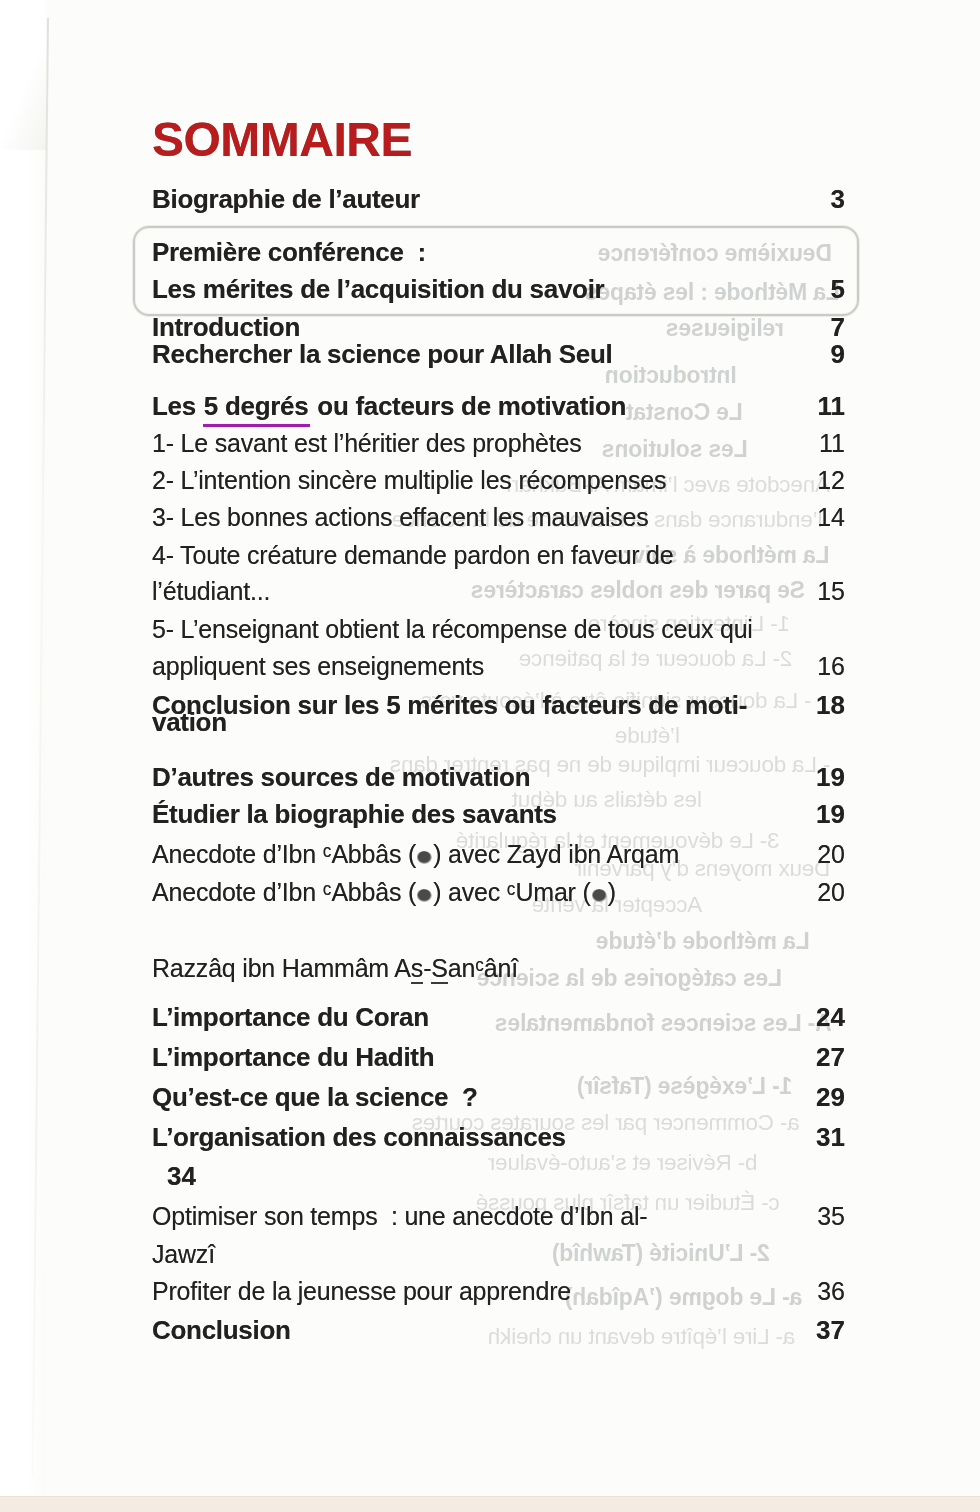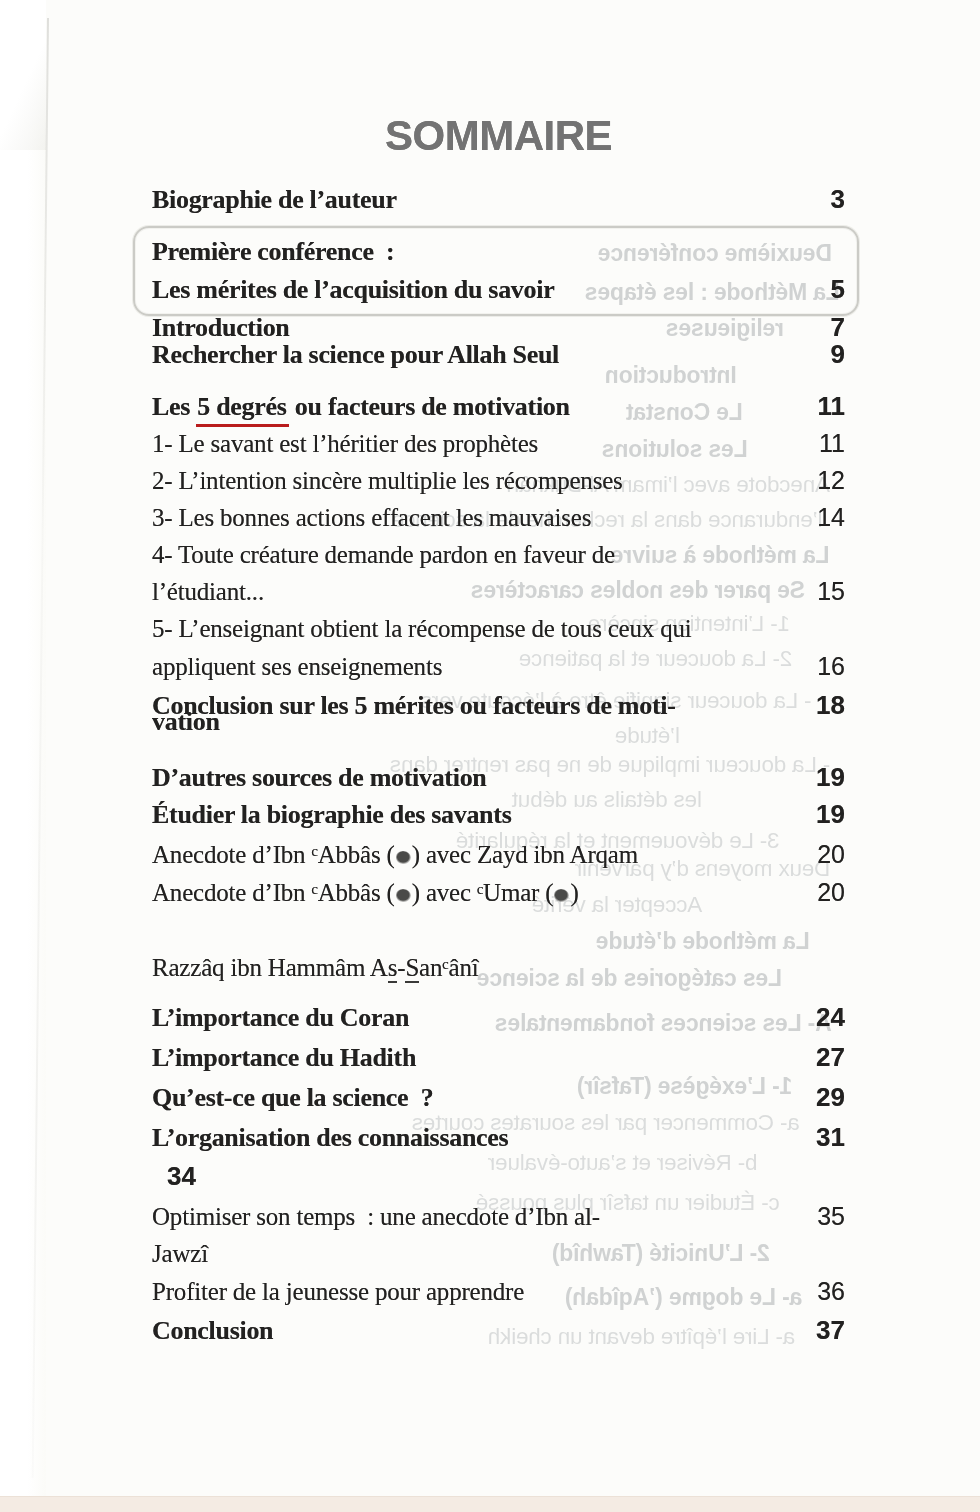--- a/index.html
+++ b/index.html
@@ -11,33 +11,33 @@
            background:linear-gradient(90deg,#ffffff 60%,#fbfbf8);}
   .crease{position:absolute;left:47px;top:18px;height:1460px;width:2px;
           background:linear-gradient(180deg,rgba(90,90,80,.18),rgba(90,90,80,.03) 35%,rgba(90,90,80,.07) 75%,rgba(90,90,80,.02));
           transform:rotate(.6deg);transform-origin:top center;}
   .corner{position:absolute;left:0;top:0;width:46px;height:150px;
           background:linear-gradient(115deg,#ffffff 55%,rgba(235,235,230,.55));}
   
   .bottomstrip{position:absolute;left:0;bottom:0;width:980px;height:15px;
                background:#f4ebe3;border-top:1px solid #ece1d7;}
   
-  .title{position:absolute;left:152px;width:693px;top:112px;text-align:center;
-         font-size:42px;font-weight:700;letter-spacing:-.5px;color:#737373;
+  .title{position:absolute;left:152px;width:693px;top:112px;
+         font-size:48px;font-weight:700;letter-spacing:-.5px;color:#b91c1c;
          text-shadow:0 0 .5px rgba(0,0,0,.55);white-space:pre;}
   
   .row{position:absolute;left:152px;width:693px;display:flex;
        justify-content:space-between;align-items:baseline;}
   .row .t{font-size:25px;font-weight:400;letter-spacing:-.2px;white-space:pre;
-          text-shadow:0 0 .45px rgba(20,20,20,.5);font-family:Liberation Serif, serif;}
+          text-shadow:0 0 .45px rgba(20,20,20,.5);}
   .row.b .t{font-size:26px;font-weight:700;letter-spacing:-.3px;}
   .row .num{font-size:25px;font-weight:400;text-align:right;white-space:pre;min-width:44px;
             text-shadow:0 0 .45px rgba(20,20,20,.5);}
   .row.b .num{font-weight:700;font-size:26px;}
-  .ug{border-bottom:3px solid #b91c1c;padding:0 2px 3px 1px;}   
+  .ug{border-bottom:3px solid #a21caf;padding:0 2px 3px 1px;}   
   .ul{border-bottom:2px solid #3a3a38;}                          
   
   .blob{display:inline-block;width:15px;height:13px;vertical-align:-1px;margin:0 1px;
         border-radius:46% 54% 52% 48%;
         background:radial-gradient(ellipse at 48% 46%,#4a4a48 52%,rgba(74,74,72,.45) 64%,rgba(74,74,72,.12) 74%,transparent 82%);}
   
   .confbox{position:absolute;left:133px;top:226px;width:722px;height:86px;
            border:2px solid #cbcbc6;border-radius:16px;
            box-shadow:0 0 0 1px rgba(205,205,198,.35), inset 0 0 0 1px rgba(210,210,203,.25);}
   

